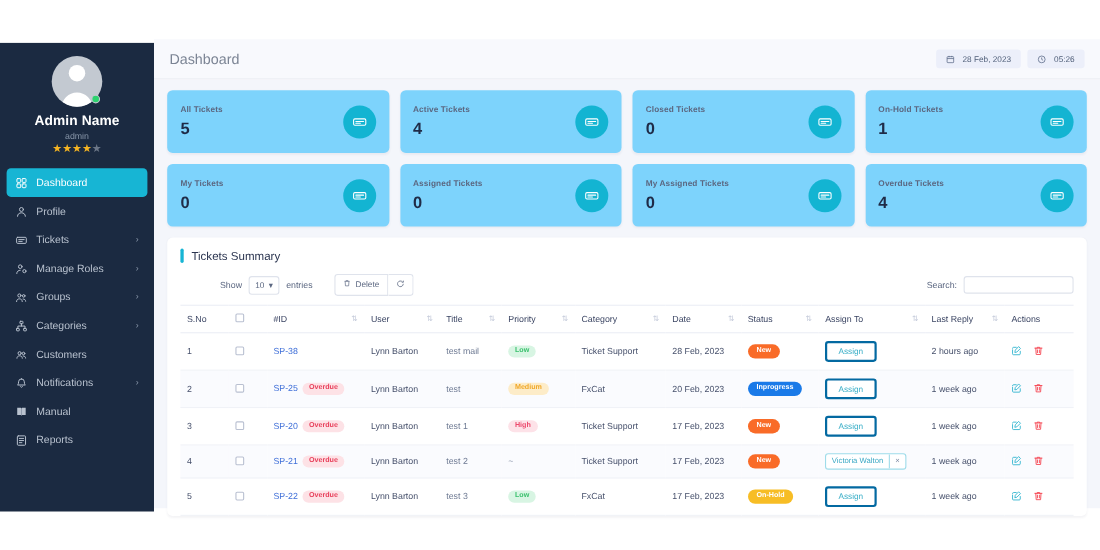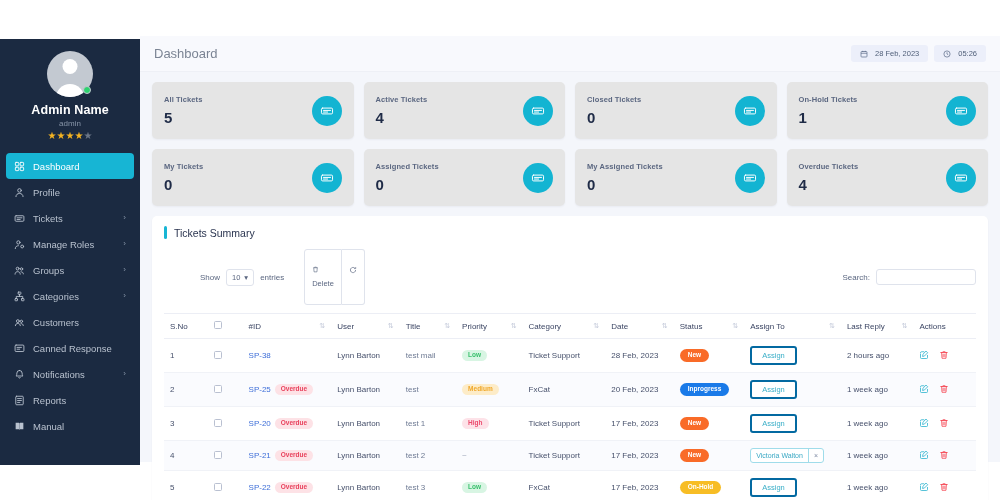--- a/index.html
+++ b/index.html
@@ -73,21 +73,21 @@
     background: #eceffa; border-radius: 3px; padding: 4px 9px;
     font-size: 7.5px; color: #51607a;
   }
   .meta-pill svg { width: 8px; height: 8px; display:block; }
 
   .content { padding: 10px 12px 0 12px; }
 
   
   .cards-row { display: flex; gap: 10px; margin-bottom: 10px; }
   .stat-card {
-    flex: 1 1 0; background: #e5e5e5; border-radius: 5px;
+    flex: 1 1 0; background: #7dd3fc; border-radius: 5px;
     height: 57px; padding: 9px 12px;
     display: flex; align-items: center; justify-content: space-between;
     box-shadow: 0 1px 2px rgba(30,40,70,.05);
   }
   .stat-text .stat-label { font-size: 7.5px; color: #5b6781; font-weight: bold; letter-spacing:.1px;}
   .stat-text .stat-value { font-size: 15px; color: #1f2b47; font-weight: bold; margin-top: 5px; }
   .stat-icon {
     width: 30px; height: 30px; border-radius: 50%; background: #13b4d2;
     display: flex; align-items: center; justify-content: center; flex: 0 0 30px;
   }
@@ -101,21 +101,21 @@
 
   .table-toolbar { display:flex; align-items:center; justify-content: space-between; margin-bottom: 8px; margin-left: 36px; }
   .tt-left { display:flex; align-items:center; gap: 6px; font-size: 8px; color:#5b6781; }
   .len-select {
     border: 1px solid #dfe3ec; border-radius: 3px; background:#fff;
     font-size: 7.5px; color:#5b6781; padding: 3px 5px; display:flex; align-items:center; gap:4px;
   }
   .btn-group { display:flex; margin-left: 14px; }
   .tbtn {
     border: 1px solid #dfe3ec; background:#fff; font-size: 7.5px; color:#5b6781;
-    padding: 16px 7px; display:flex; align-items:flex-start; gap:4px; cursor:pointer;flex-direction:column;
+    padding: 4px 7px; display:flex; align-items:flex-start; gap:4px; cursor:pointer;
   }
   .tbtn:first-child { border-radius: 3px 0 0 3px; }
   .tbtn:last-child { border-radius: 0 3px 3px 0; border-left: none; }
   .tt-right { display:flex; align-items:center; gap:6px; font-size: 8px; color:#5b6781; }
   .search-input {
     border: 1px solid #dfe3ec; border-radius: 3px; height: 16px; width: 100px;
     font-size: 8px; padding: 0 5px; color:#39415a; outline:none;
     font-family: "Liberation Sans", sans-serif;
   }
 
@@ -249,53 +249,44 @@
               <circle cx="5.6" cy="6" r="2.1"></circle>
               <circle cx="10.8" cy="6.3" r="1.7"></circle>
               <path d="M2 12.6c0-2 1.6-3.2 3.6-3.2s3.6 1.2 3.6 3.2M10.2 9.6c1.9 0 3.3 1 3.3 2.8"></path>
             </svg>
           </span>
           <span class="label">Customers</span>
         </div>
         <div class="menu-item">
           <span class="mi-icon">
             <svg viewBox="0 0 16 16" fill="none" stroke="currentColor" stroke-width="1.3" stroke-linecap="round" stroke-linejoin="round">
-              <rect x="1.6" y="3" width="12.8" height="9.4" rx="1.4"></rect>
-              <path d="M4.4 6.4h6.4M4.4 9h4"></path>
-            </svg>
-          </span>
-          <span class="label">Canned Response</span>
-        </div>
-        <div class="menu-item">
-          <span class="mi-icon">
-            <svg viewBox="0 0 16 16" fill="none" stroke="currentColor" stroke-width="1.3" stroke-linecap="round" stroke-linejoin="round">
               <path d="M8 2.1a3.8 3.8 0 0 0-3.8 3.8c0 3.4-1.3 4.3-1.3 4.3h10.2s-1.3-.9-1.3-4.3A3.8 3.8 0 0 0 8 2.1z"></path>
               <path d="M6.7 12.4a1.5 1.5 0 0 0 2.6 0"></path>
             </svg>
           </span>
           <span class="label">Notifications</span>
           <span class="chev">›</span>
         </div>
         <div class="menu-item">
           <span class="mi-icon">
             <svg viewBox="0 0 16 16" fill="none" stroke="currentColor" stroke-width="1.3" stroke-linecap="round" stroke-linejoin="round">
+              <path d="M2.4 2.6h4.2c.8 0 1.4.6 1.4 1.4v9.4c0-.8-.6-1.4-1.4-1.4H2.4z" fill="currentColor" stroke="none"></path>
+              <path d="M13.6 2.6H9.4c-.8 0-1.4.6-1.4 1.4v9.4c0-.8.6-1.4 1.4-1.4h4.2z" fill="currentColor" stroke="none"></path>
+            </svg>
+          </span>
+          <span class="label">Manual</span>
+        </div>
+        <div class="menu-item">
+          <span class="mi-icon">
+            <svg viewBox="0 0 16 16" fill="none" stroke="currentColor" stroke-width="1.3" stroke-linecap="round" stroke-linejoin="round">
               <rect x="2.6" y="1.8" width="10.8" height="12.4" rx="1.2"></rect>
               <path d="M5.2 5.2h5.6M5.2 8h5.6M5.2 10.8h3.4"></path>
             </svg>
           </span>
           <span class="label">Reports</span>
-        </div>
-        <div class="menu-item">
-          <span class="mi-icon">
-            <svg viewBox="0 0 16 16" fill="none" stroke="currentColor" stroke-width="1.3" stroke-linecap="round" stroke-linejoin="round">
-              <path d="M2.4 2.6h4.2c.8 0 1.4.6 1.4 1.4v9.4c0-.8-.6-1.4-1.4-1.4H2.4z" fill="currentColor" stroke="none"></path>
-              <path d="M13.6 2.6H9.4c-.8 0-1.4.6-1.4 1.4v9.4c0-.8.6-1.4 1.4-1.4h4.2z" fill="currentColor" stroke="none"></path>
-            </svg>
-          </span>
-          <span class="label">Manual</span>
         </div>
       </nav>
   </aside>
 
   <section class="main">
 
     <div class="topbar">
       <div class="page-title">Dashboard</div>
       <div class="meta-group">
         <div class="meta-pill">

